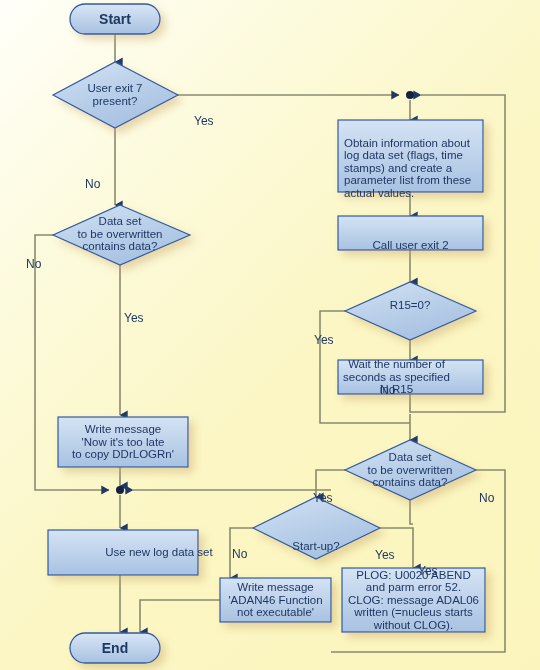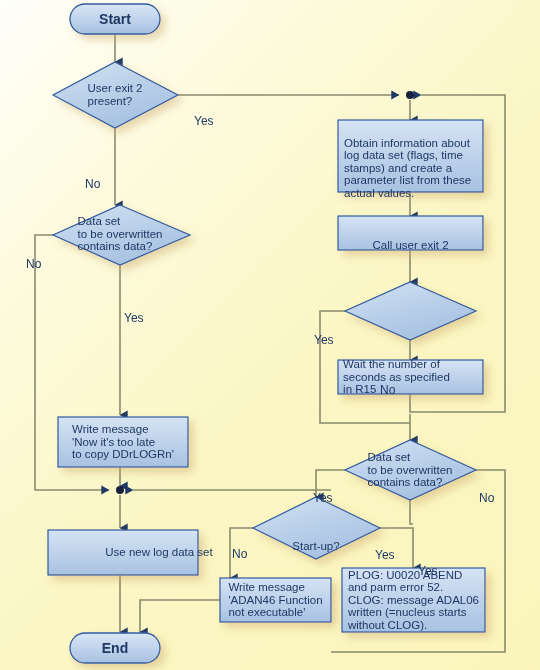--- a/index.html
+++ b/index.html
@@ -23,20 +23,21 @@
     left: 0;
     top: 0;
     width: 540px;
     height: 670px;
   }
   .node-text {
     position: absolute;
     color: #1f3864;
     font-size: 11.5px;
     line-height: 12.6px;
+    text-align: center;
     white-space: pre-line;
     pointer-events: none;
     display: flex;
     align-items: center;
     justify-content: center;
   }
   .term-text {
     font-weight: bold;
     font-size: 14px;
     color: #1f3864;
@@ -166,35 +167,36 @@
 
     <rect x="220" y="578" width="111" height="44" fill="url(#nodeGrad)" stroke="#2e5b9e" stroke-width="1.2" filter="url(#softShadow)"></rect>
 
     <rect x="342" y="568" width="143" height="64" fill="url(#nodeGrad)" stroke="#2e5b9e" stroke-width="1.2" filter="url(#softShadow)"></rect>
 
     <rect x="70" y="633" width="90" height="30" rx="15" ry="15" fill="url(#termGrad)" stroke="#2e5b9e" stroke-width="1.3" filter="url(#softShadow)"></rect>
   </svg>
 
   <div class="node-text term-text" style="left:70px; top:4px; width:90px; height:30px;">Start</div>
 
-  <div class="node-text" style="left:55px; top:75px; width:120px; height:40px;">User exit 2
+  <div class="node-text" style="left:55px; top:75px; width:120px; height:40px;">User exit 7
 present?</div>
 
   <div class="node-text" style="left:52px; top:212px; width:136px; height:44px;">Data set
 to be overwritten
 contains data?</div>
 
   <div class="node-text" style="left:341px; top:121px; width:140px; height:70px; text-align:left; justify-content:flex-start; padding-left:3px; box-sizing:border-box;margin-top:12px;">Obtain information about
 log data set (flags, time
 stamps) and create a
 parameter list from these
 actual values.</div>
 
   <div class="node-text" style="left:338px; top:228px; width:145px; height:34px;">Call user exit 2</div>
 
+  <div class="node-text" style="left:360px; top:296px; width:100px; height:18px;">R15=0?</div>
 
   <div class="node-text" style="left:324px; top:360px; width:145px; height:34px;">Wait the number of
 seconds as specified
 in R15</div>
 
   <div class="node-text" style="left:342px; top:448px; width:136px; height:44px;">Data set
 to be overwritten
 contains data?</div>
 
   <div class="node-text" style="left:266px; top:537px; width:100px; height:18px;">Start-up?</div>

